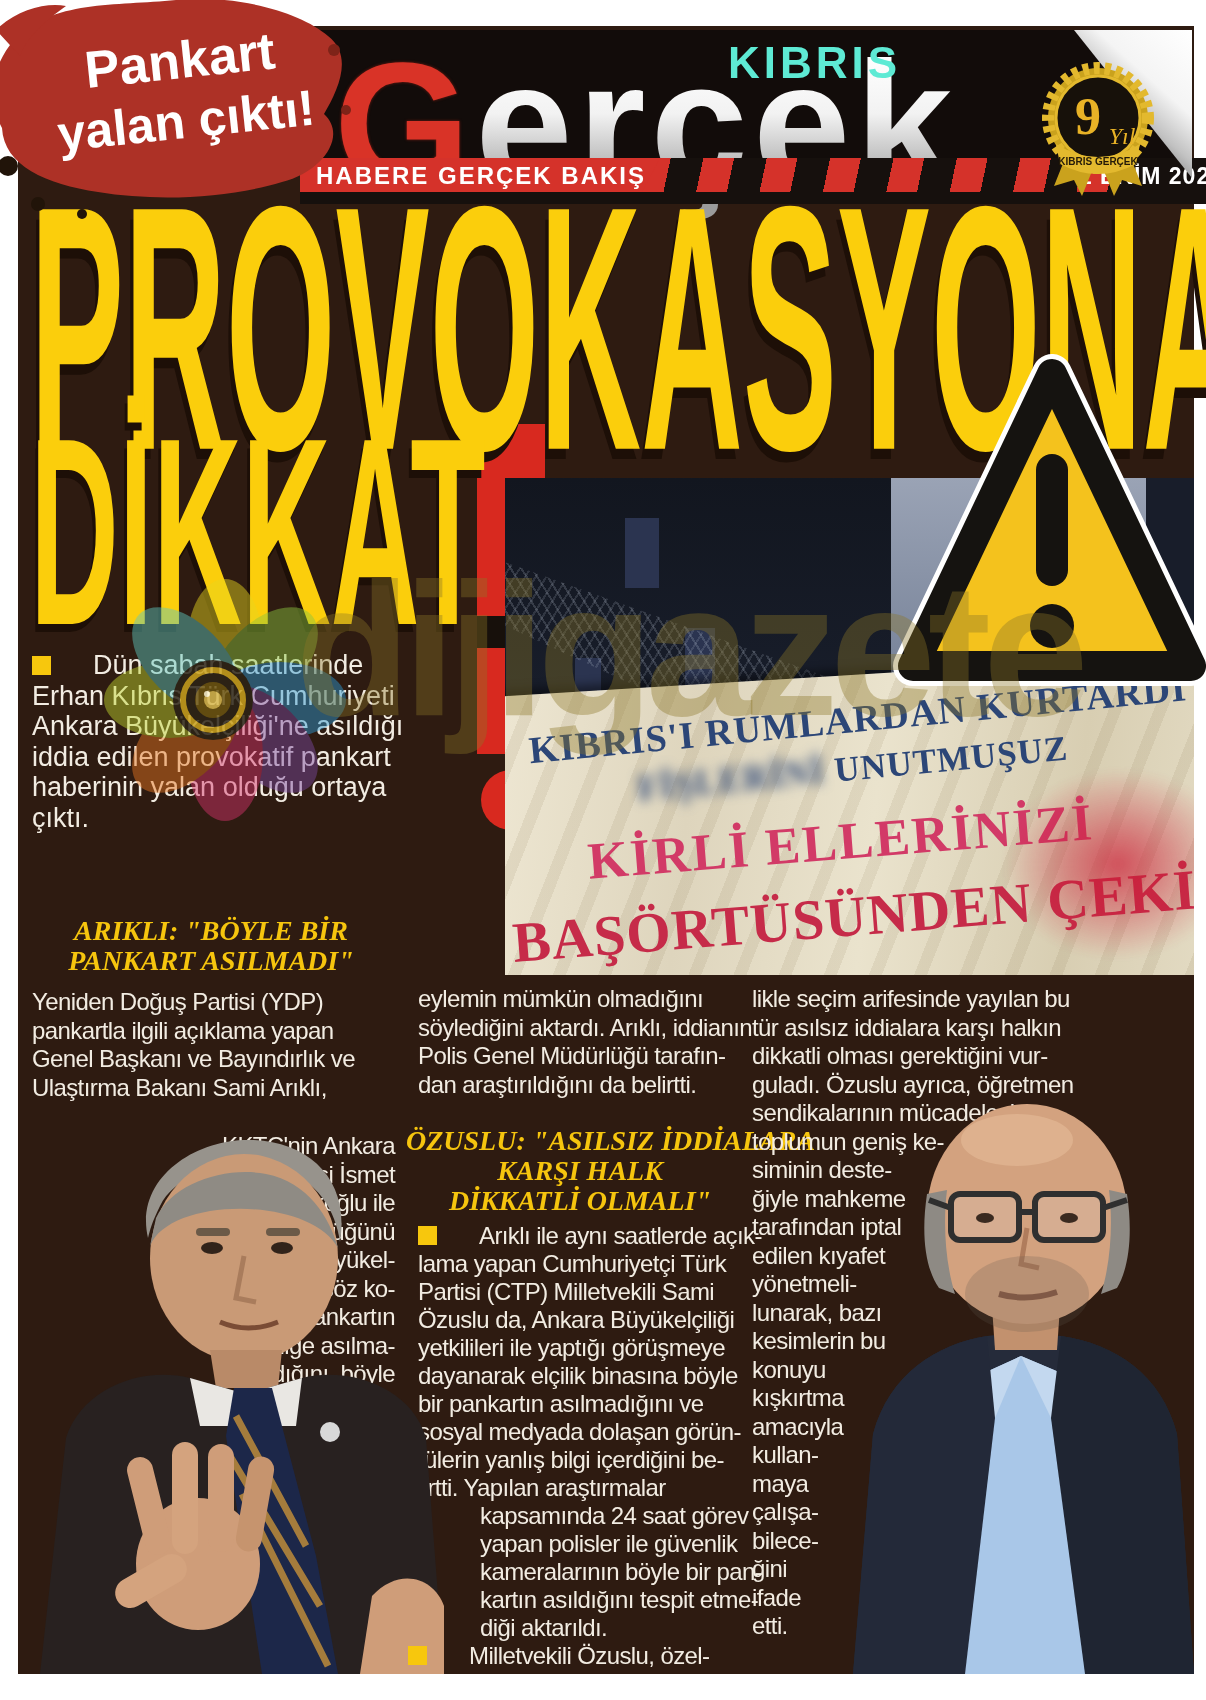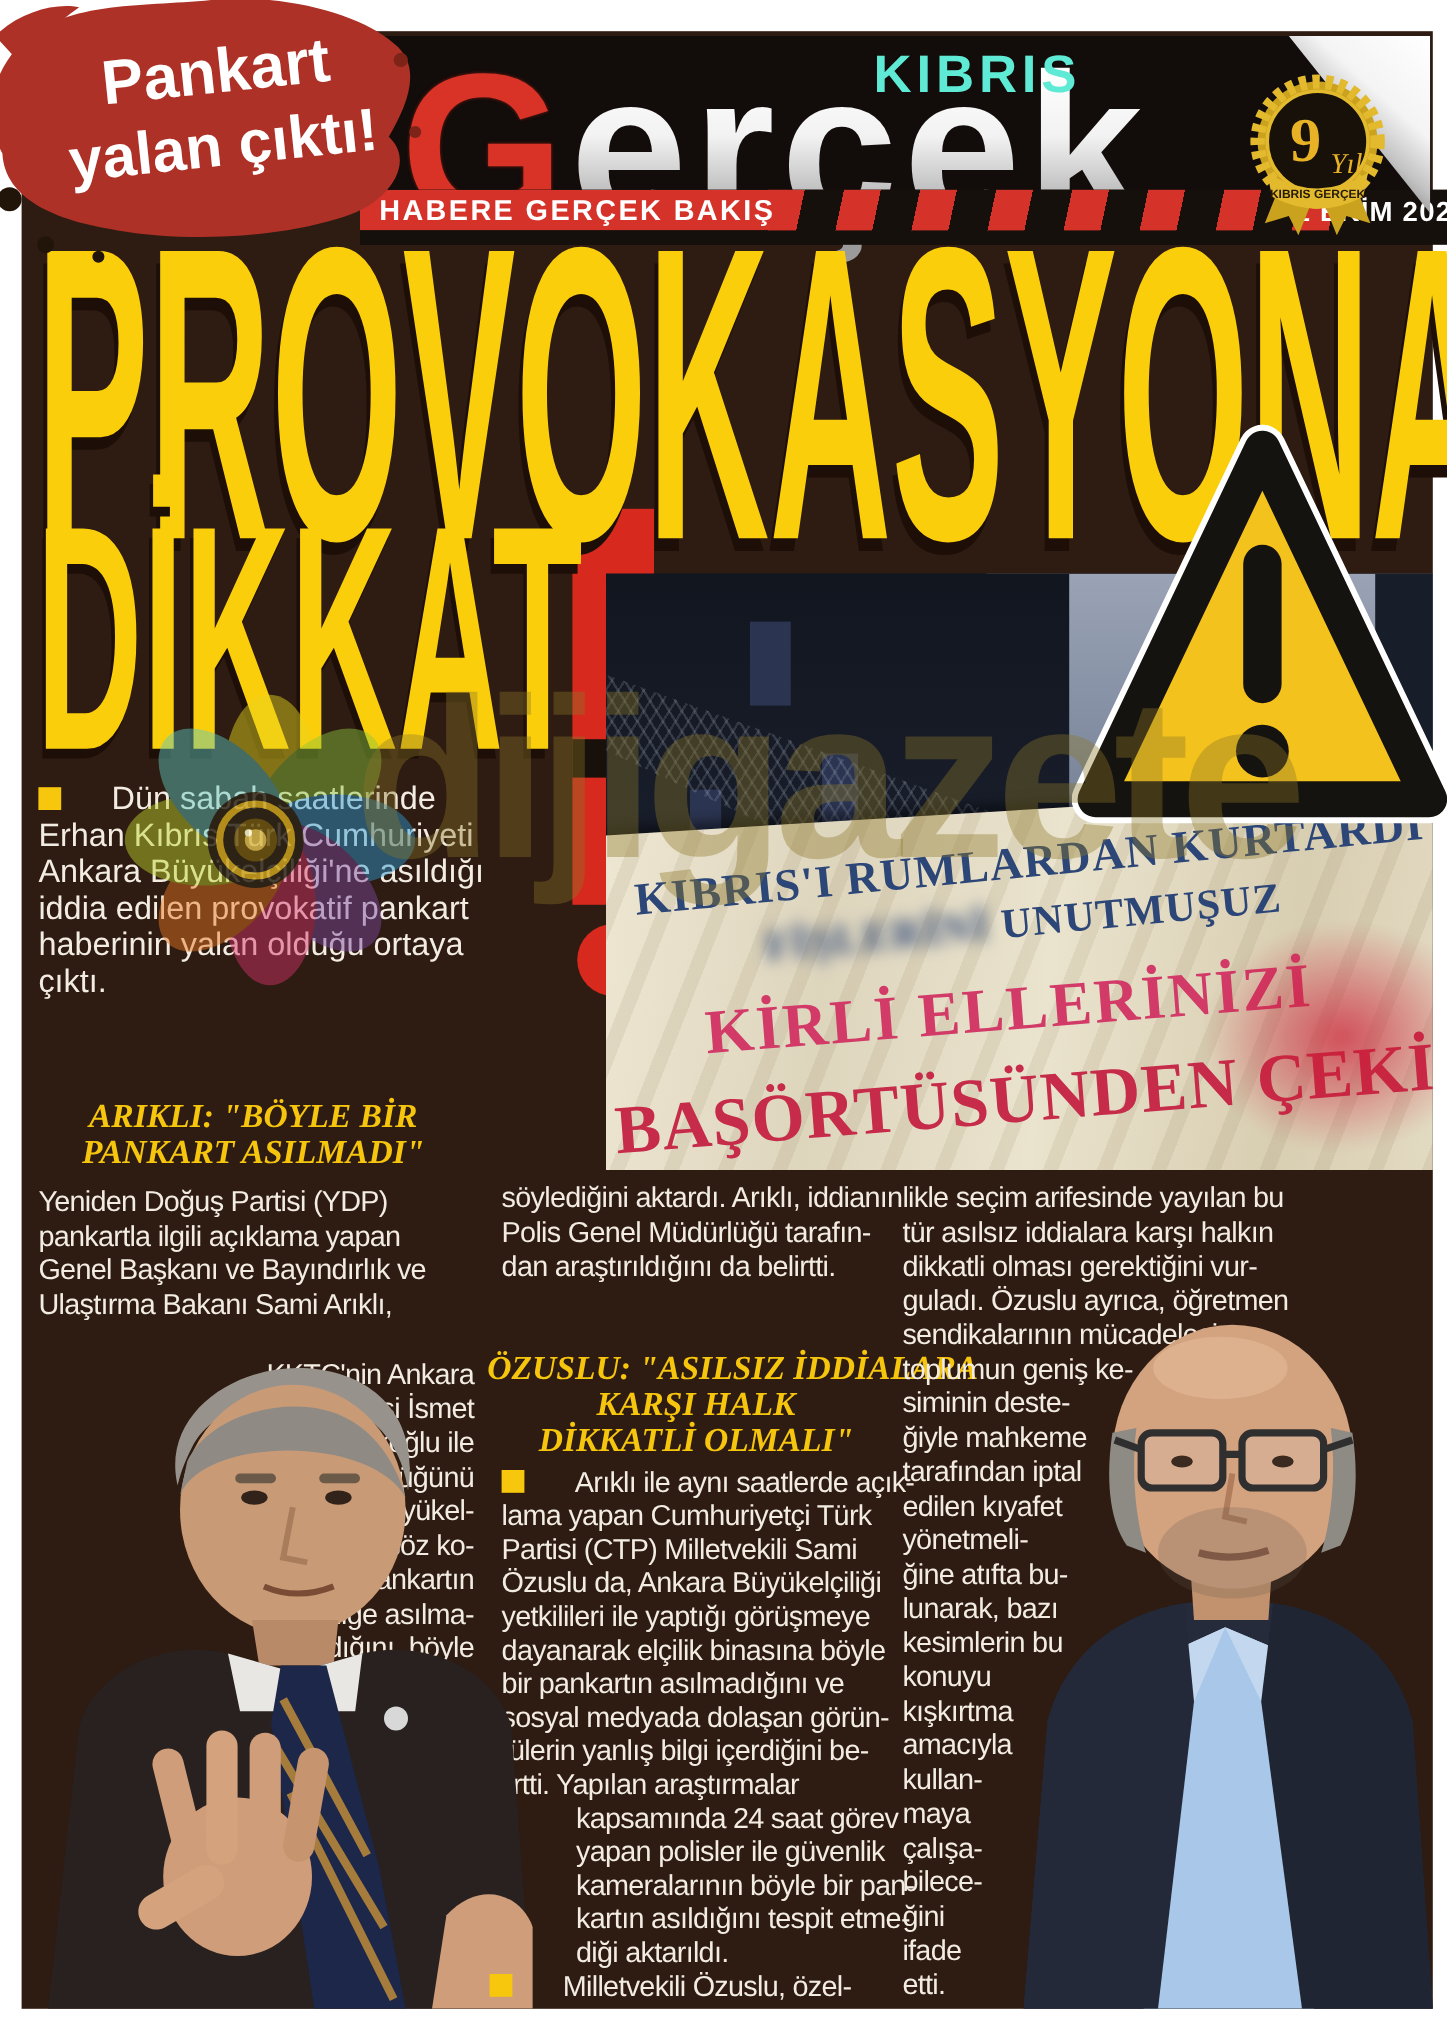--- a/index.html
+++ b/index.html
@@ -207,20 +207,21 @@
       <div class="tl body-line">görüştüğünü</div>
       <div class="tl body-line">ve Büyükel-</div>
       <div class="tl body-line">çi'nin söz ko-</div>
       <div class="tl body-line">nusu pankartın</div>
       <div class="tl body-line">elçiliğe asılma-</div>
       <div class="tl body-line">dığını, böyle</div>
       <div class="tl body-line">bir</div>
     </div>
 
   <div id="col2a" class="abs">
+      <div class="tl body-line">eylemin mümkün olmadığını</div>
       <div class="tl body-line">söylediğini aktardı. Arıklı, iddianın</div>
       <div class="tl body-line">Polis Genel Müdürlüğü tarafın-</div>
       <div class="tl body-line">dan araştırıldığını da belirtti.</div>
     </div>
   <div id="sub2" class="abs subhead">
       <div class="tl subhead">ÖZUSLU: "ASILSIZ İDDİALARA</div>
       <div class="tl subhead">KARŞI HALK</div>
       <div class="tl subhead">DİKKATLİ OLMALI"</div>
     </div>
   <div id="col2b" class="abs">
@@ -251,21 +252,20 @@
       <div class="tl body-line">tür asılsız iddialara karşı halkın</div>
       <div class="tl body-line">dikkatli olması gerektiğini vur-</div>
       <div class="tl body-line">guladı. Özuslu ayrıca, öğretmen</div>
       <div class="tl body-line">sendikalarının mücadelesi ve</div>
       <div class="tl body-line">toplumun geniş ke-</div>
       <div class="tl body-line">siminin deste-</div>
       <div class="tl body-line">ğiyle mahkeme</div>
       <div class="tl body-line">tarafından iptal</div>
       <div class="tl body-line">edilen kıyafet</div>
       <div class="tl body-line">yönetmeli-</div>
-      <div class="tl body-line">ğine atıfta bu-</div>
       <div class="tl body-line">lunarak, bazı</div>
       <div class="tl body-line">kesimlerin bu</div>
       <div class="tl body-line">konuyu</div>
       <div class="tl body-line">kışkırtma</div>
       <div class="tl body-line">amacıyla</div>
       <div class="tl body-line">kullan-</div>
       <div class="tl body-line">maya</div>
       <div class="tl body-line">çalışa-</div>
       <div class="tl body-line">bilece-</div>
       <div class="tl body-line">ğini</div>

